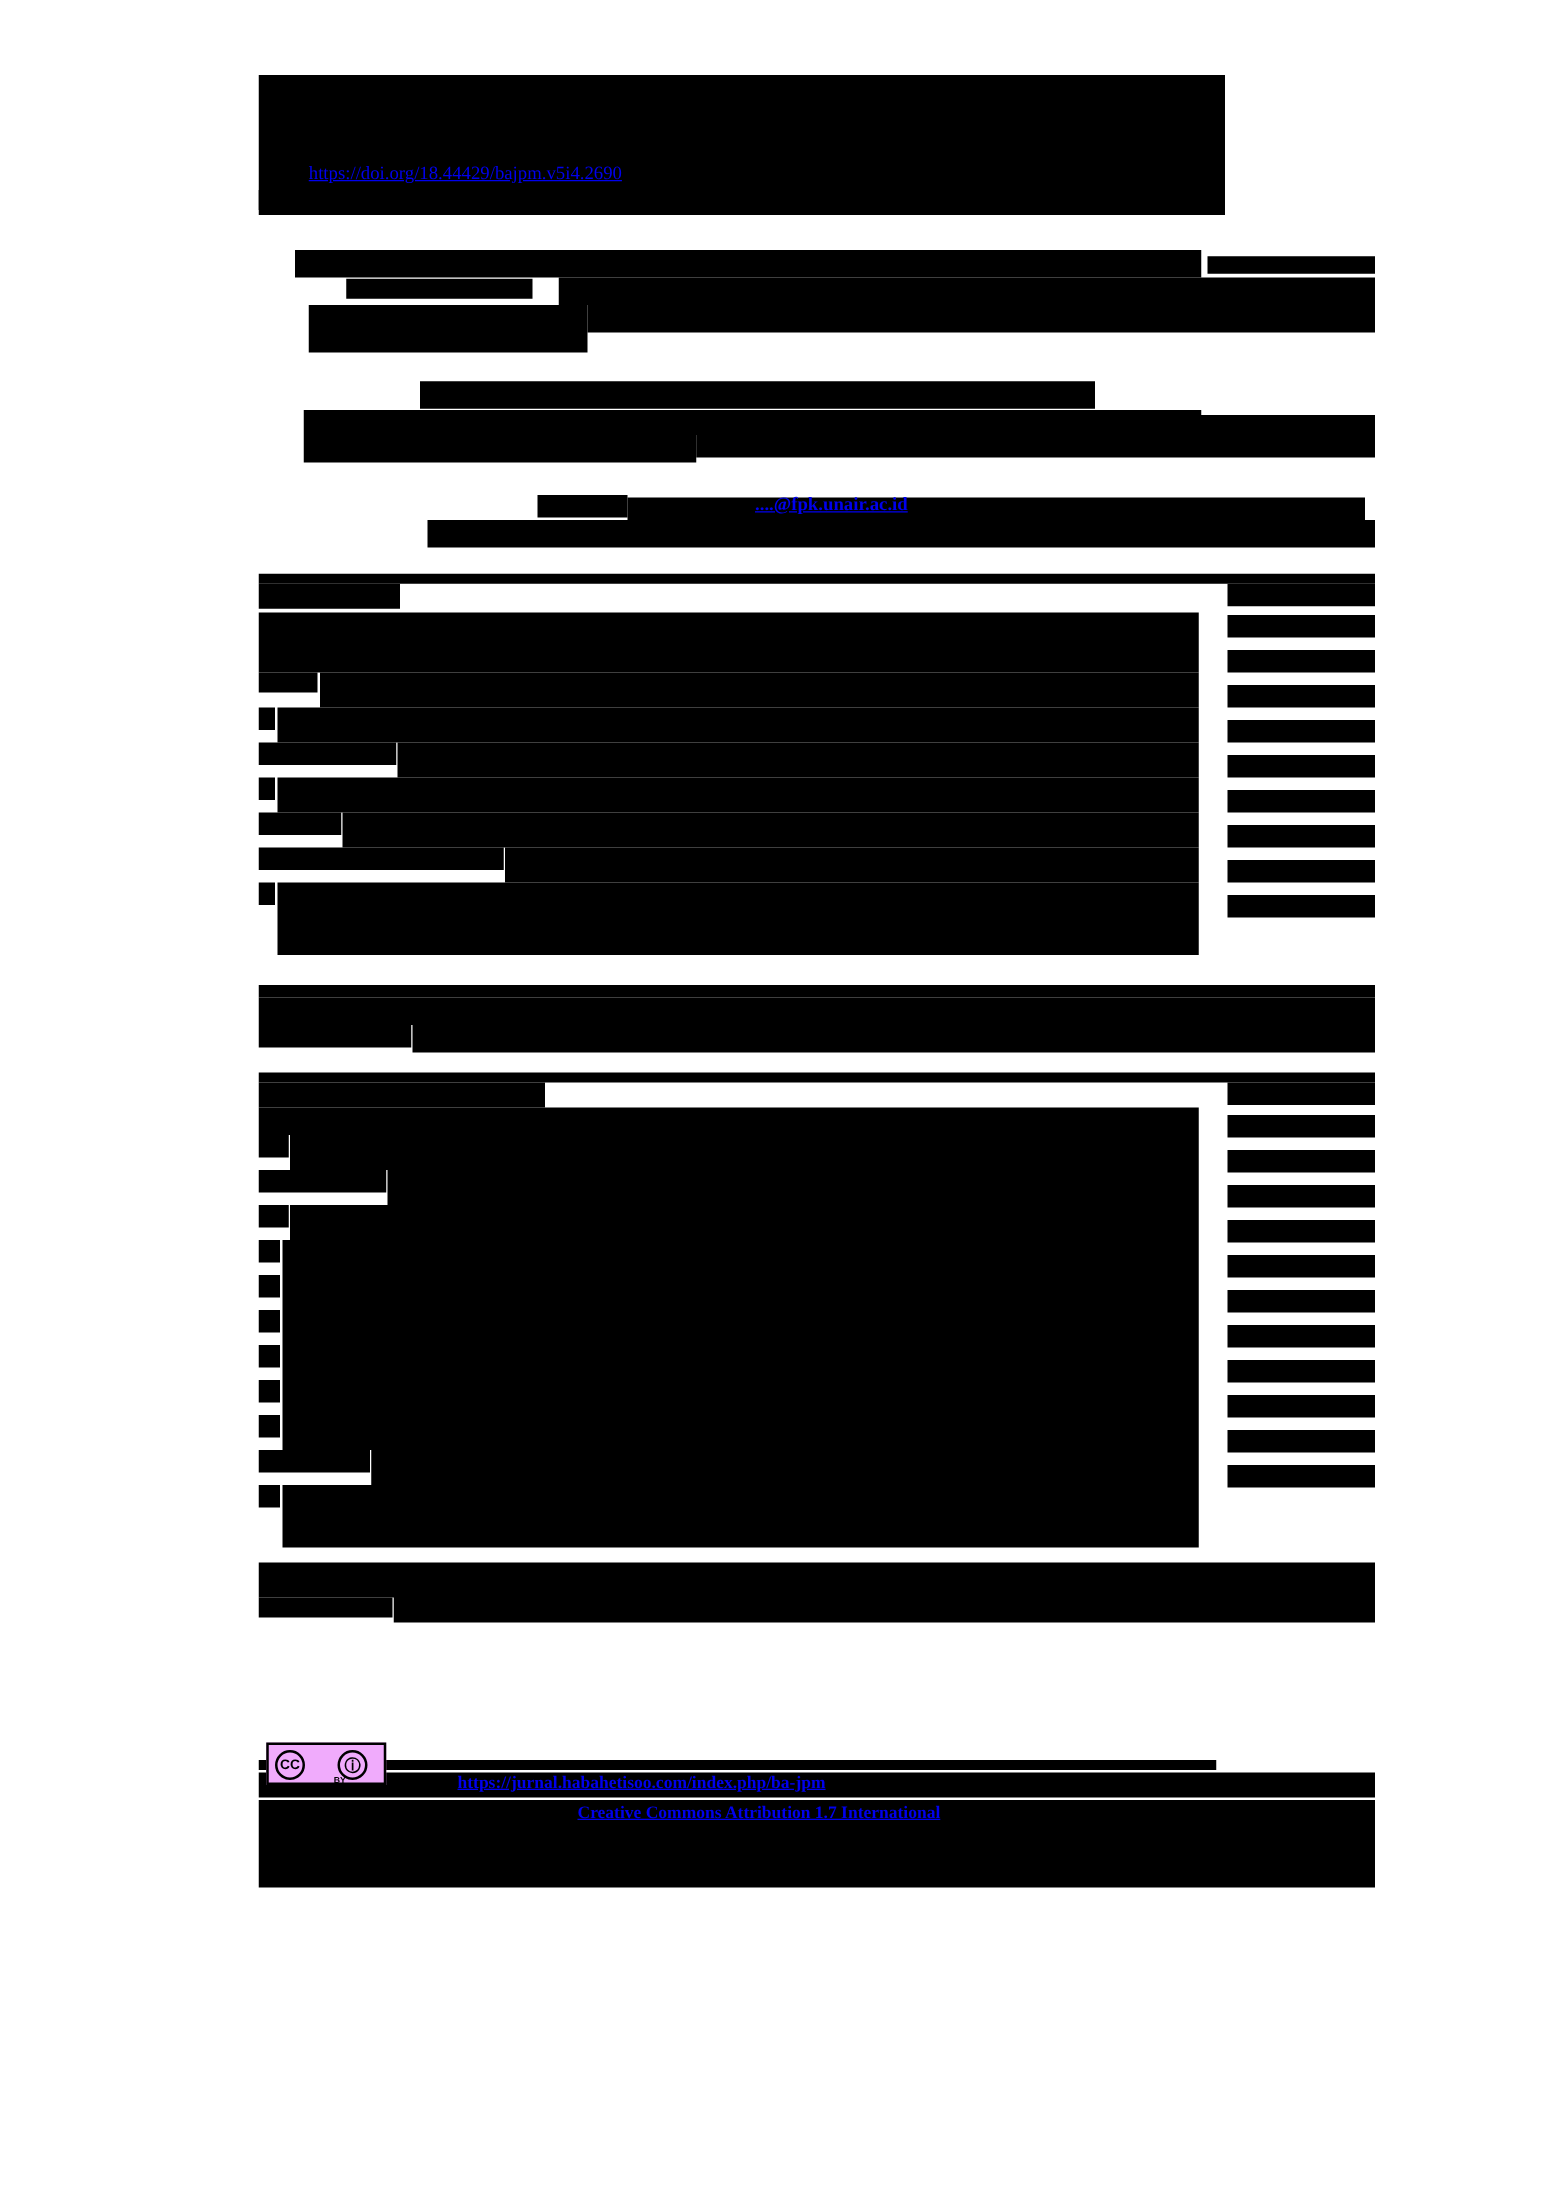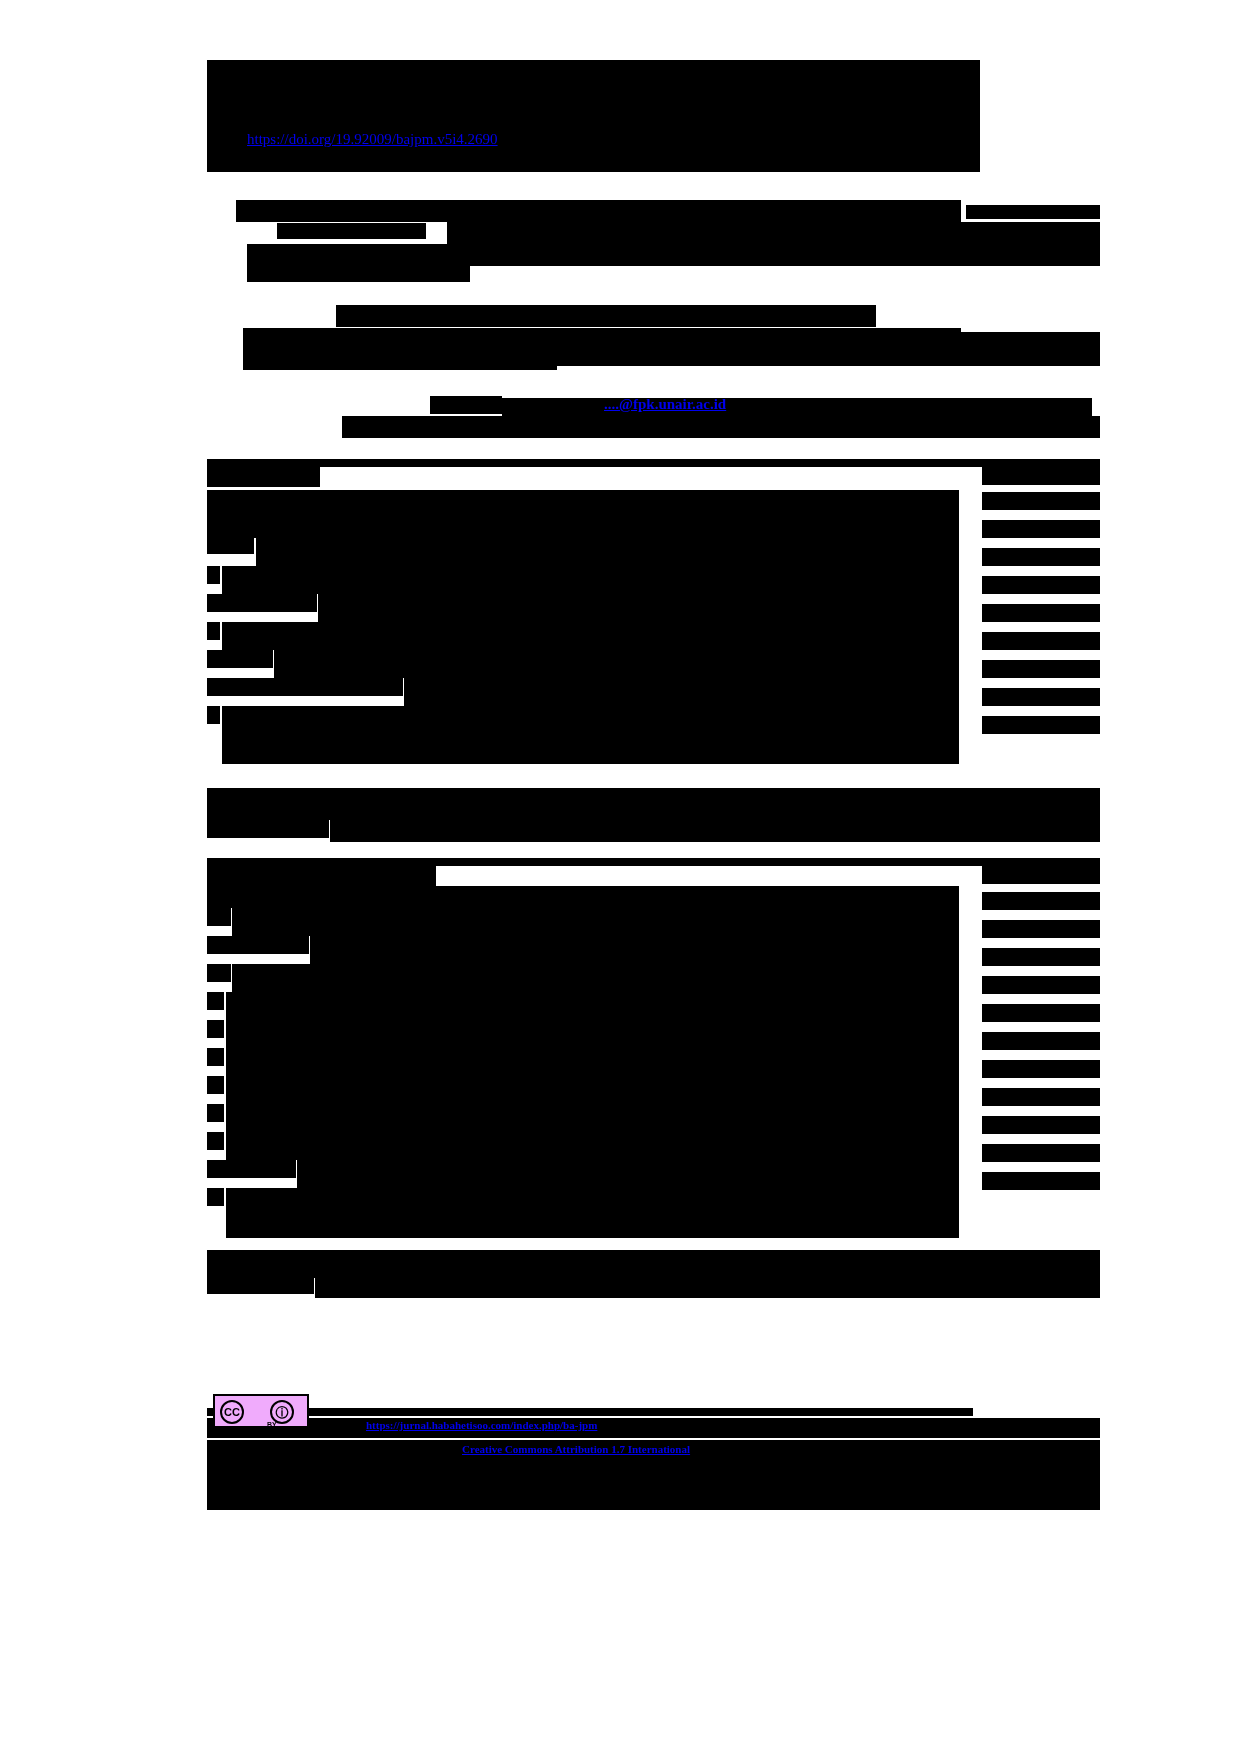--- a/index.html
+++ b/index.html
@@ -25,21 +25,21 @@
     background: #000000;
   }
   .link {
     position: absolute;
     color: #0000ee;
     text-decoration: underline;
     font-size: 15px;
     white-space: nowrap;
     font-family: "Liberation Serif", serif;
   }
-  .link.small { font-size: 11px; text-decoration: underline; }
+  .link.small { font-size: 14px; text-decoration: underline; }
   .link.bold { font-weight: bold; }
 
   
   .logo {
     position: absolute;
     left: 866px;
     top: 56px;
     width: 112px;
     height: 108px;
   }
@@ -130,21 +130,21 @@
   }
 </style>
 </head>
 <body>
 
 <div class="page">
 
   <div class="bar" style="left:207px; top:60px; width:773px; height:108px;"></div>
   <div class="bar" style="left:207px; top:152px; width:773px; height:20px;"></div>
 
-  <a class="link" style="left:247px; top:131px;">https://doi.org/19.92009/bajpm.v5i4.2690</a>
+  <a class="link" style="left:247px; top:131px;">https://doi.org/18.44429/bajpm.v5i4.2690</a>
 
 
   <div class="bar" style="left:236px; top:200px; width:725px; height:22px;"></div>
   <div class="bar" style="left:966px; top:205px; width:134px; height:14px;"></div>
   <div class="bar" style="left:277px; top:223px; width:149px; height:16px;"></div>
   <div class="bar" style="left:447px; top:222px; width:653px; height:22px;"></div>
   <div class="bar" style="left:247px; top:244px; width:223px; height:38px;"></div>
   <div class="bar" style="left:470px; top:244px; width:630px; height:22px;"></div>
 
   <div class="bar" style="left:336px; top:305px; width:540px; height:22px;"></div>

